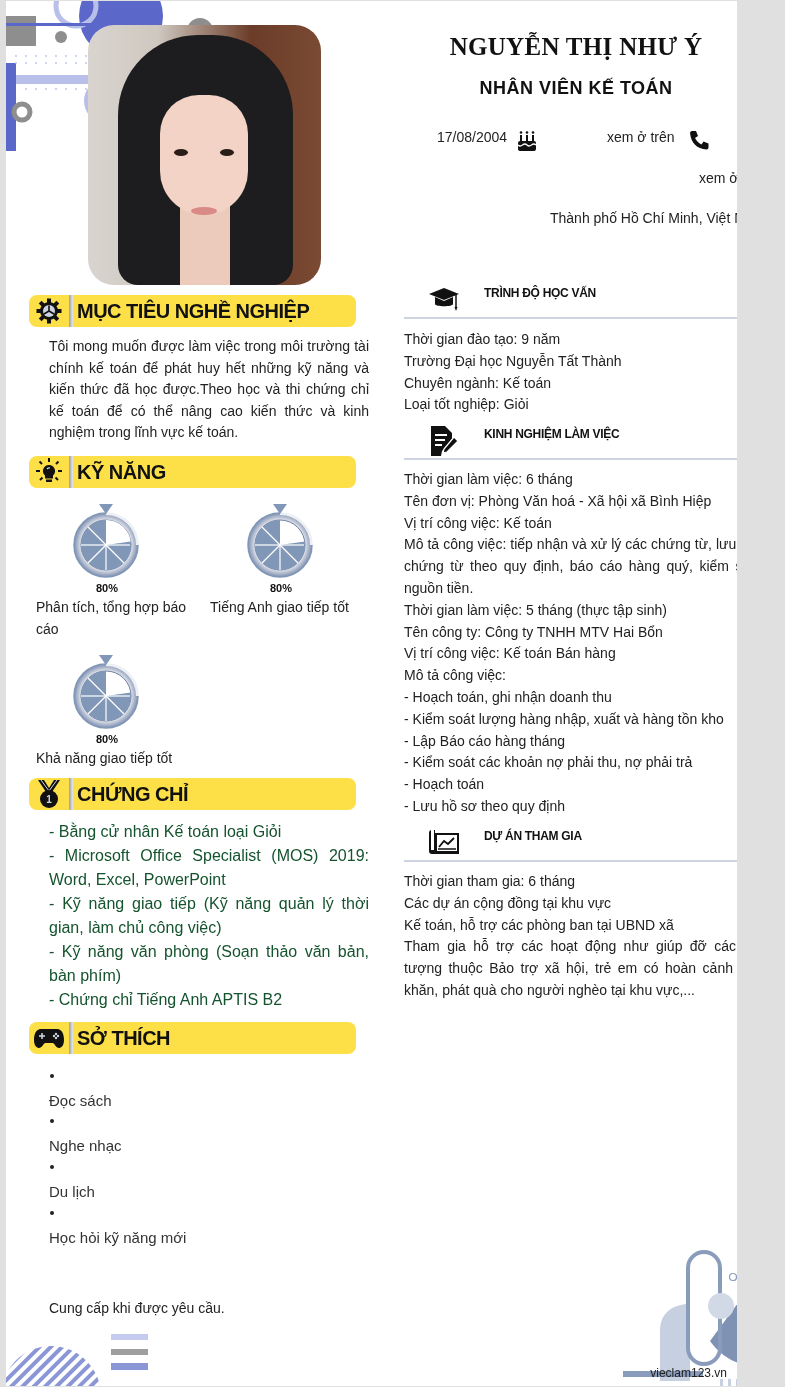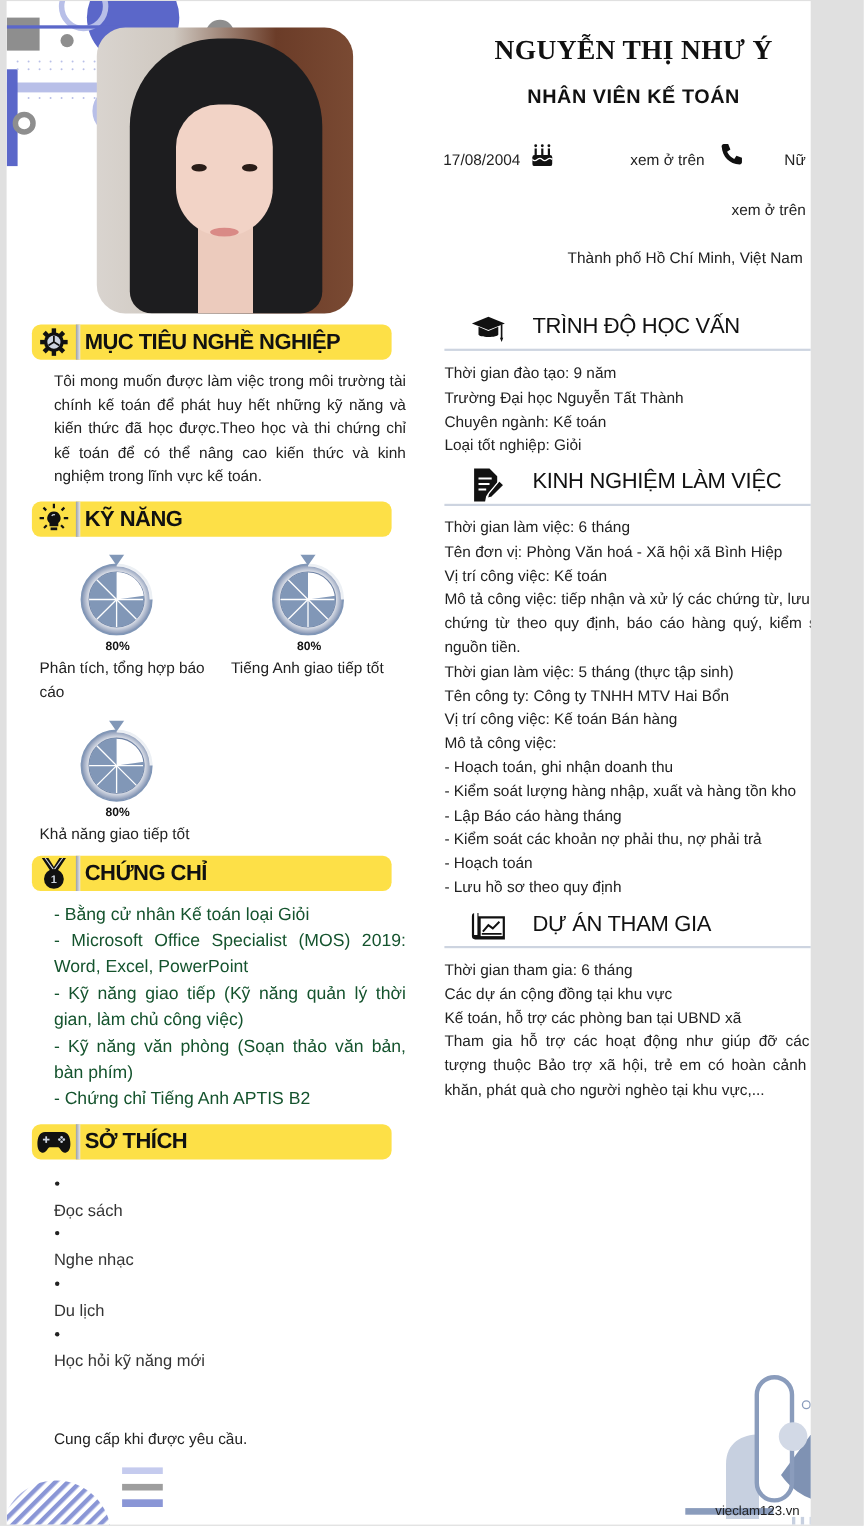--- a/index.html
+++ b/index.html
@@ -16,21 +16,21 @@
   .photo .hair { position:absolute; left: 30px; top: 10px; width: 175px; height: 250px; border-radius: 80px 80px 20px 20px; background: #1d1d1f; }
   .photo .face { position:absolute; left: 72px; top: 70px; width: 88px; height: 120px; border-radius: 44px 44px 50px 50px; background: #f2d3c6; }
   .photo .neck { position:absolute; left: 92px; top: 180px; width: 50px; height: 80px; background: #eccbbd; }
   .photo .eye { position:absolute; top: 124px; width: 14px; height: 7px; border-radius: 50%; background: #2a1d18; }
   .photo .lips { position:absolute; left: 103px; top: 182px; width: 26px; height: 8px; border-radius: 50%; background: #d98a86; }
 
   
   .name { position: absolute; left: 400px; width: 340px; top: 32px; text-align: center; font-family: "Liberation Serif", "DejaVu Serif", serif;
     font-weight: bold; font-size: 25px; color: #111; letter-spacing: 0.3px; }
   .job { position: absolute; left: 400px; width: 340px; top: 77px; text-align: center; font-weight: bold; font-size: 18px; color: #111; letter-spacing: 0.5px; }
-  .info { position: absolute; font-size: 14px; color: #222; display: flex; align-items: flex-end; gap: 8px; white-space: nowrap; }
+  .info { position: absolute; font-size: 14px; color: #222; display: flex; align-items: flex-start; gap: 8px; white-space: nowrap; margin-left: 34px; }
   .info svg { flex: none; }
 
   
   .lhead { position: absolute; left: 23px; width: 327px; height: 32px; background: #fde047; border-radius: 8px; display: flex; align-items: center; }
   .lhead .ic { width: 40px; height: 32px; display: flex; align-items: center; justify-content: center; }
   .lhead .bar { width: 4px; height: 32px; background: linear-gradient(90deg,#9aa0a8,#e8e8e8); margin-right: 4px; }
   .lhead .t { font-size: 20px; font-weight: bold; color: #111; letter-spacing: -0.5px; }
 
   .ltext { position: absolute; left: 43px; width: 320px; font-size: 14px; line-height: 21.6px; color: #222; text-align: justify; }
   .ltext-lg { position: absolute; left: 43px; width: 320px; font-size: 16px; line-height: 24px; color: #14532d; text-align: justify; }
@@ -41,21 +41,21 @@
   .skill .pct { position: absolute; left: 0; width: 142px; top: 78px; text-align: center; font-size: 11px; font-weight: bold; color: #111; }
   .skill .lbl { position: absolute; left: 0; top: 92px; width: 165px; font-size: 14px; line-height: 22px; color: #222; }
 
   
   .hobby { position: absolute; left: 43px; font-size: 15px; color: #333; }
   .hobby .dot { display:block; width: 4px; height: 4px; border-radius: 50%; background: #222; margin-left: 1px; margin-bottom: 14px; }
 
   
   .rhead { position: absolute; left: 398px; width: 341px; height: 38px; border-bottom: 2px solid #cdd4e0; }
   .rhead .ic { position: absolute; left: 24px; top: 3px; }
-  .rhead .t { position: absolute; left: 80px; top: 5px; font-size: 20px; font-weight: normal; color: #111; letter-spacing: -0.3px; }
+  .rhead .t { position: absolute; left: 80px; top: 5px; font-size: 12px; font-weight: bold; color: #111; letter-spacing: -0.3px; }
   .rtext { position: absolute; left: 398px; width: 358px; font-size: 14px; line-height: 21.8px; color: #222; text-align: justify; }
   .rtext div { }
 
   .watermark { position: absolute; right: 10px; bottom: 6px; font-size: 12px; color: #222; }
 </style>
 </head>
 <body>
 
 <div class="page">
 

